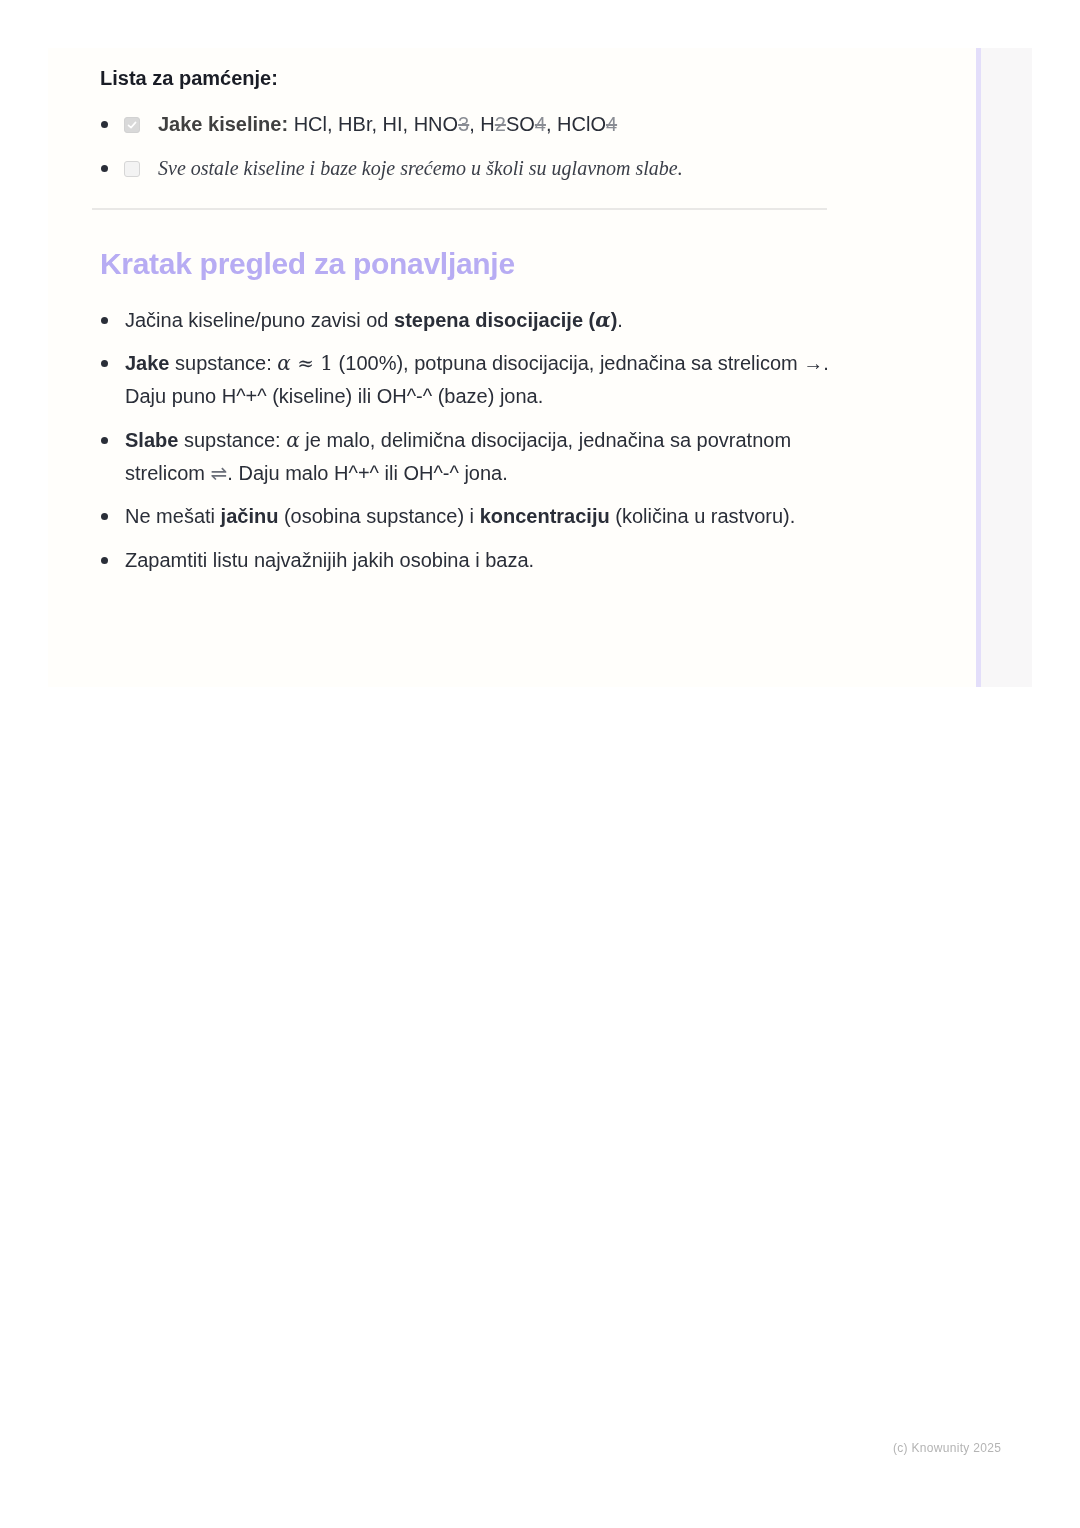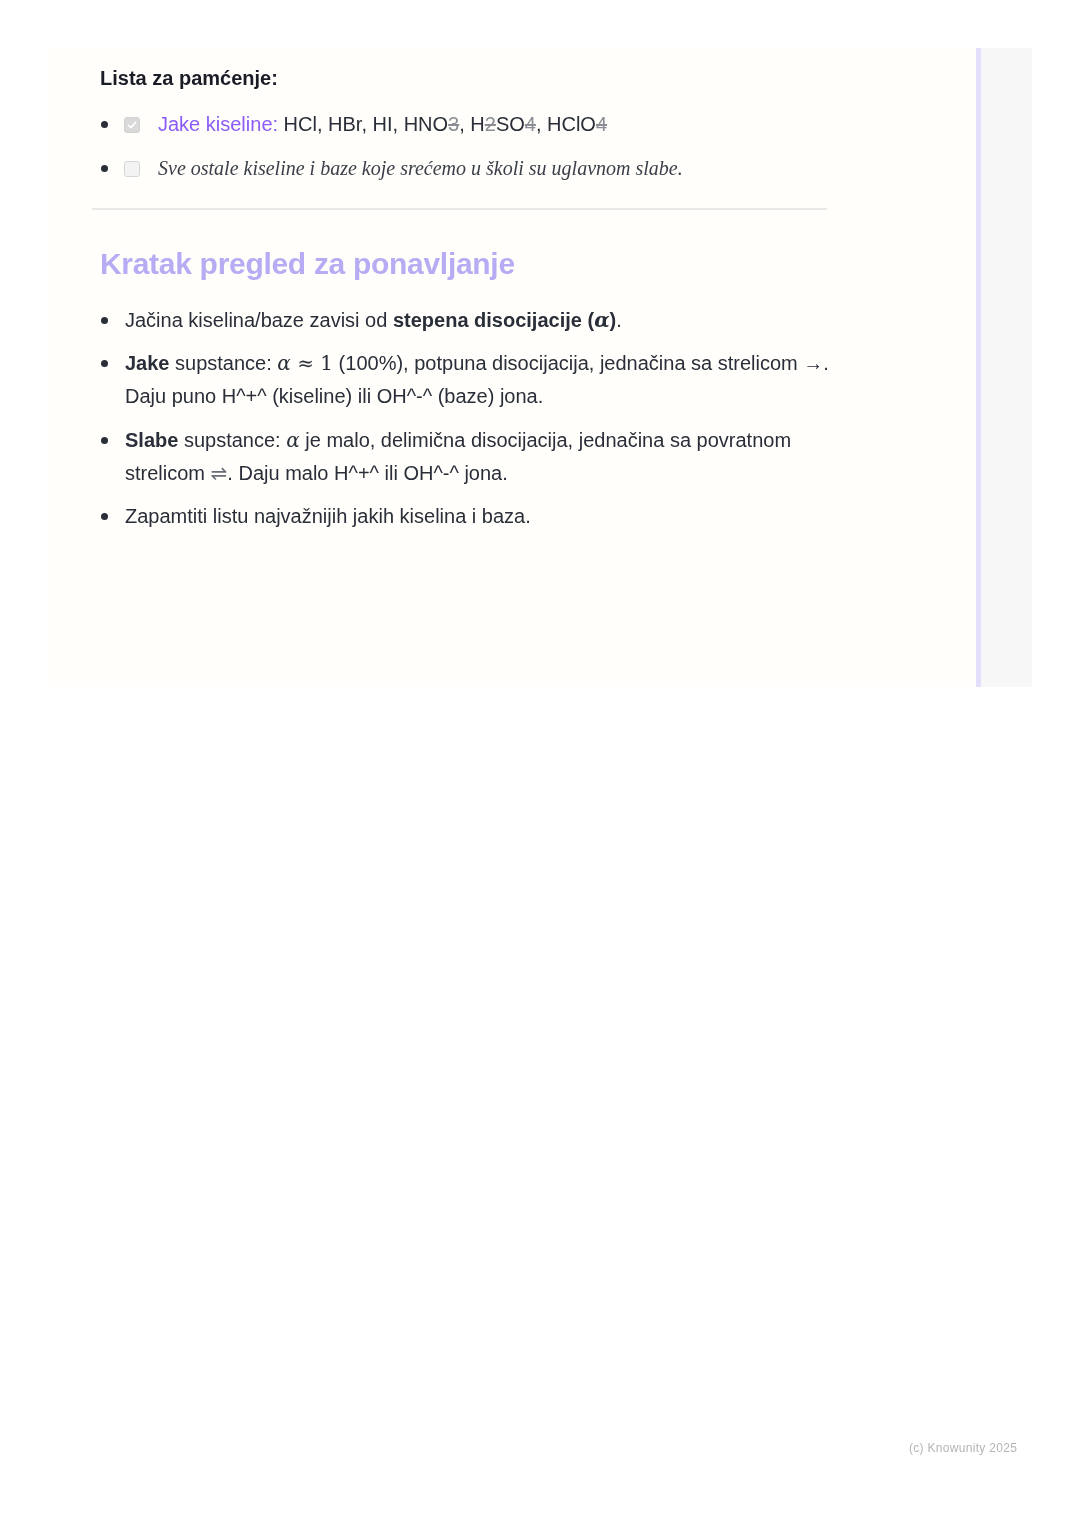--- a/index.html
+++ b/index.html
@@ -86,22 +86,22 @@
     }
     .checkbox.checked {
       background: #d9d9d9;
       border-color: #d2d2d2;
     }
     .checkbox svg {
       width: 12px;
       height: 12px;
     }
     .label-strong {
-      font-weight: normal;
-      color: #8b5cf6;
+      font-weight: bold;
+      color: #404040;
     }
     .struck {
       color: #8a8d94;
       text-decoration: line-through;
     }
     .italic-note {
       font-style: italic;
       color: #3a3e48;
       font-family: Liberation Serif, serif;
     }
@@ -146,21 +146,20 @@
     .arrow-sym {
       color: #6a6e78;
     }
     .footer-copy {
       position: absolute;
       left: 893px;
       top: 1441px;
       font-size: 12px;
       color: #b4b4b4;
       letter-spacing: 0.3px;
-      margin-left: 16px;
     }
   </style>
 </head>
 <body>
 
 <div class="page-wrap">
   <div class="content-card">
 
     <h3 class="memo-title">Lista za pamćenje:</h3>
 
@@ -181,33 +180,37 @@
       </li>
     </ul>
 
     <div class="divider"></div>
 
     <h2 class="review-title">Kratak pregled za ponavljanje</h2>
 
     <ul class="review">
       <li>
         <span class="bullet"></span>
-        <span>Jačina kiselina/baze zavisi od </span><strong><span>stepena disocijacije (</span><span class="math">α</span><span>)</span></strong><span>.</span>
+        <span>Jačina kiseline/puno zavisi od </span><strong><span>stepena disocijacije (</span><span class="math">α</span><span>)</span></strong><span>.</span>
       </li>
       <li>
         <span class="bullet"></span>
         <strong>Jake</strong><span> supstance: </span><span class="math">α</span><span class="math-up"> ≈ 1</span><span> (100%), potpuna disocijacija, jednačina sa strelicom </span><span>→</span><span>. Daju puno H^+^ (kiseline) ili OH^-^ (baze) jona.</span>
       </li>
       <li>
         <span class="bullet"></span>
         <strong>Slabe</strong><span> supstance: </span><span class="math">α</span><span> je malo, delimična disocijacija, jednačina sa povratnom strelicom </span><span class="arrow-sym">⇌</span><span>. Daju malo H^+^ ili OH^-^ jona.</span>
       </li>
       <li>
         <span class="bullet"></span>
-        <span>Zapamtiti listu najvažnijih jakih kiselina i baza.</span>
+        <span>Ne mešati </span><strong>jačinu</strong><span> (osobina supstance) i </span><strong>koncentraciju</strong><span> (količina u rastvoru).</span>
+      </li>
+      <li>
+        <span class="bullet"></span>
+        <span>Zapamtiti listu najvažnijih jakih osobina i baza.</span>
       </li>
     </ul>
 
   </div>
   <div class="side-accent"></div>
   <div class="side-panel"></div>
 </div>
 
 <div class="footer-copy">(c) Knowunity 2025</div>
 

